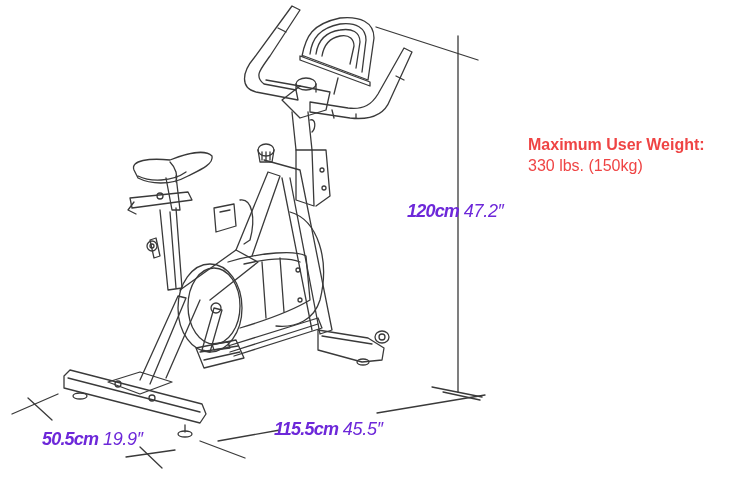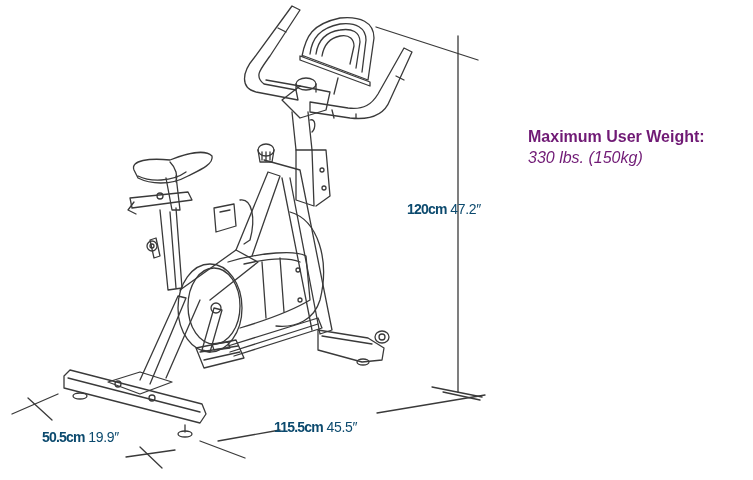--- a/index.html
+++ b/index.html
@@ -1,26 +1,26 @@
 <!DOCTYPE html>
 <html><head>
 <meta charset="utf-8">
 <style>
   html, body { margin: 0; padding: 0; background: #ffffff; }
   body { width: 753px; height: 480px; position: relative; overflow: hidden;
          font-family: "Liberation Sans", sans-serif; color: #4a4a4a; }
   #canvas { position: absolute; left: 0; top: 0; width: 753px; height: 480px; }
-  .dim-label { position: absolute; font-family: "Liberation Sans", sans-serif; font-size: 14px;
-               color: #0c4a6e; white-space: nowrap; letter-spacing: -0.3px; }
+  .dim-label { position: absolute; font-family: "Liberation Sans", sans-serif; font-size: 18px;
+               color: #6d28d9; white-space: nowrap; letter-spacing: -0.3px; font-style: italic; }
   .dim-label .metric { font-weight: bold; letter-spacing: -0.8px; }
   .dim-label .imperial { font-weight: normal; }
-  .specs { position: absolute; left: 528px; top: 126px; font-size: 16px; line-height: 21px; color: #701a75; }
+  .specs { position: absolute; left: 528px; top: 134px; font-size: 16px; line-height: 21px; color: #ef4444; }
   .spec-block { margin-bottom: 13px; }
   .spec-title { font-weight: bold; }
-  .spec-value { font-weight: normal; font-style: italic; }
+  .spec-value { font-weight: normal; }
 </style>
 </head>
 <body>
 
 <svg id="canvas" viewBox="0 0 753 480" xmlns="http://www.w3.org/2000/svg">
   <g fill="none" stroke="#3a3a3a" stroke-width="1.3" stroke-linejoin="round" stroke-linecap="round">
 
     <g>
     <line x1="458" y1="36" x2="458" y2="392"></line>
     <line x1="376" y1="27" x2="478" y2="60"></line>

